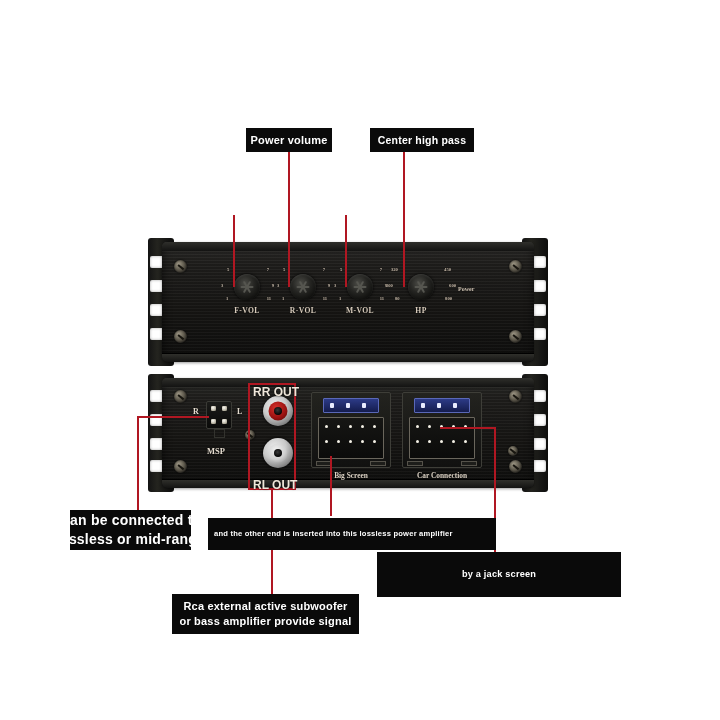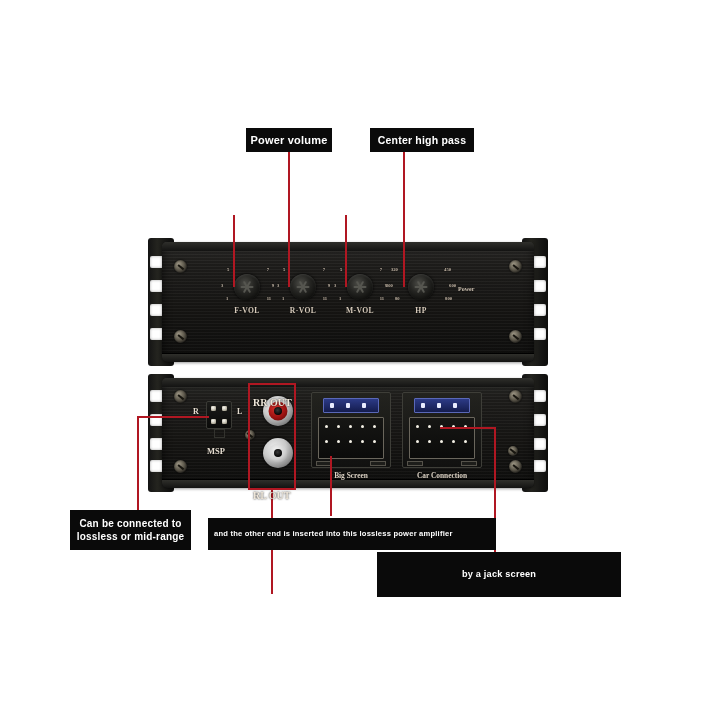--- a/index.html
+++ b/index.html
@@ -197,24 +197,23 @@
   .harness .tab {
     position:absolute; bottom:1px; width:16px; height:5px;
     background:#1d1d1a; border:1px solid #55524a;
   }
   .port-label {
     position:absolute; color:#ded4c6; font-size:7.4px; font-weight:bold;
     font-family:"Liberation Serif", serif; z-index:17; white-space:nowrap;
     text-align:center; text-shadow:0 0 2px rgba(0,0,0,.95);
   }
   .rca-label {
-    position:absolute; color:#efe7da; font-size:10px; font-weight:bold;
-    font-family:Liberation Serif, serif; z-index:38; white-space:nowrap;
+    position:absolute; color:#efe7da; font-size:12px; font-weight:bold;
+    font-family:Liberation Sans, sans-serif; z-index:38; white-space:nowrap;
     text-shadow:0 0 2px rgba(0,0,0,.95);
-    margin-top:12px;
   }
 </style>
 </head>
 <body>
 
 <div id="stage">
 
   <div class="callout" style="left:246px; top:128px; width:86px; height:24px; font-size:11px;">
     <span class="ln">Power volume</span>
   </div>
@@ -426,27 +425,31 @@
   <div class="lead h" style="left:137px; top:416px; width:72px;"></div>
   <div class="lead v" style="left:137px; top:416px; height:94px;"></div>
 
   <div class="lead v" style="left:271px; top:490px; height:104px;"></div>
 
   <div class="lead v" style="left:330px; top:456px; height:60px;"></div>
 
   <div class="lead h" style="left:440px; top:427px; width:56px;"></div>
   <div class="lead v" style="left:494px; top:427px; height:125px;"></div>
 
-  <div class="callout lines" style="left:70px; top:510px; width:121px; height:40px; font-size:10px; line-height:1.35;">
+  <div class="callout lines" style="left:70px; top:510px; width:121px; height:40px; font-size:14px; line-height:1.35;">
     <span class="ln">Can be connected to</span>
     <span class="ln">lossless or mid-range</span>
   </div>
 
   <div class="callout lines" style="left:208px; top:518px; width:288px; height:32px; font-size:7.6px; line-height:1.5; align-items:flex-start; padding-left:6px;">
     <span class="ln">and the other end is inserted into this lossless power amplifier</span>
   </div>
 
   <div class="callout lines" style="left:377px; top:552px; width:244px; height:45px; font-size:9.2px; line-height:1.45;">
     <span class="ln">by a jack screen</span>
   </div>
 
+  <div class="callout lines" style="left:172px; top:594px; width:187px; height:40px; font-size:11px; line-height:1.35;">
+    <span class="ln">Rca external active subwoofer</span>
+    <span class="ln">or bass amplifier provide signal</span>
+  </div>
 
 </div>
 
 </body></html>

